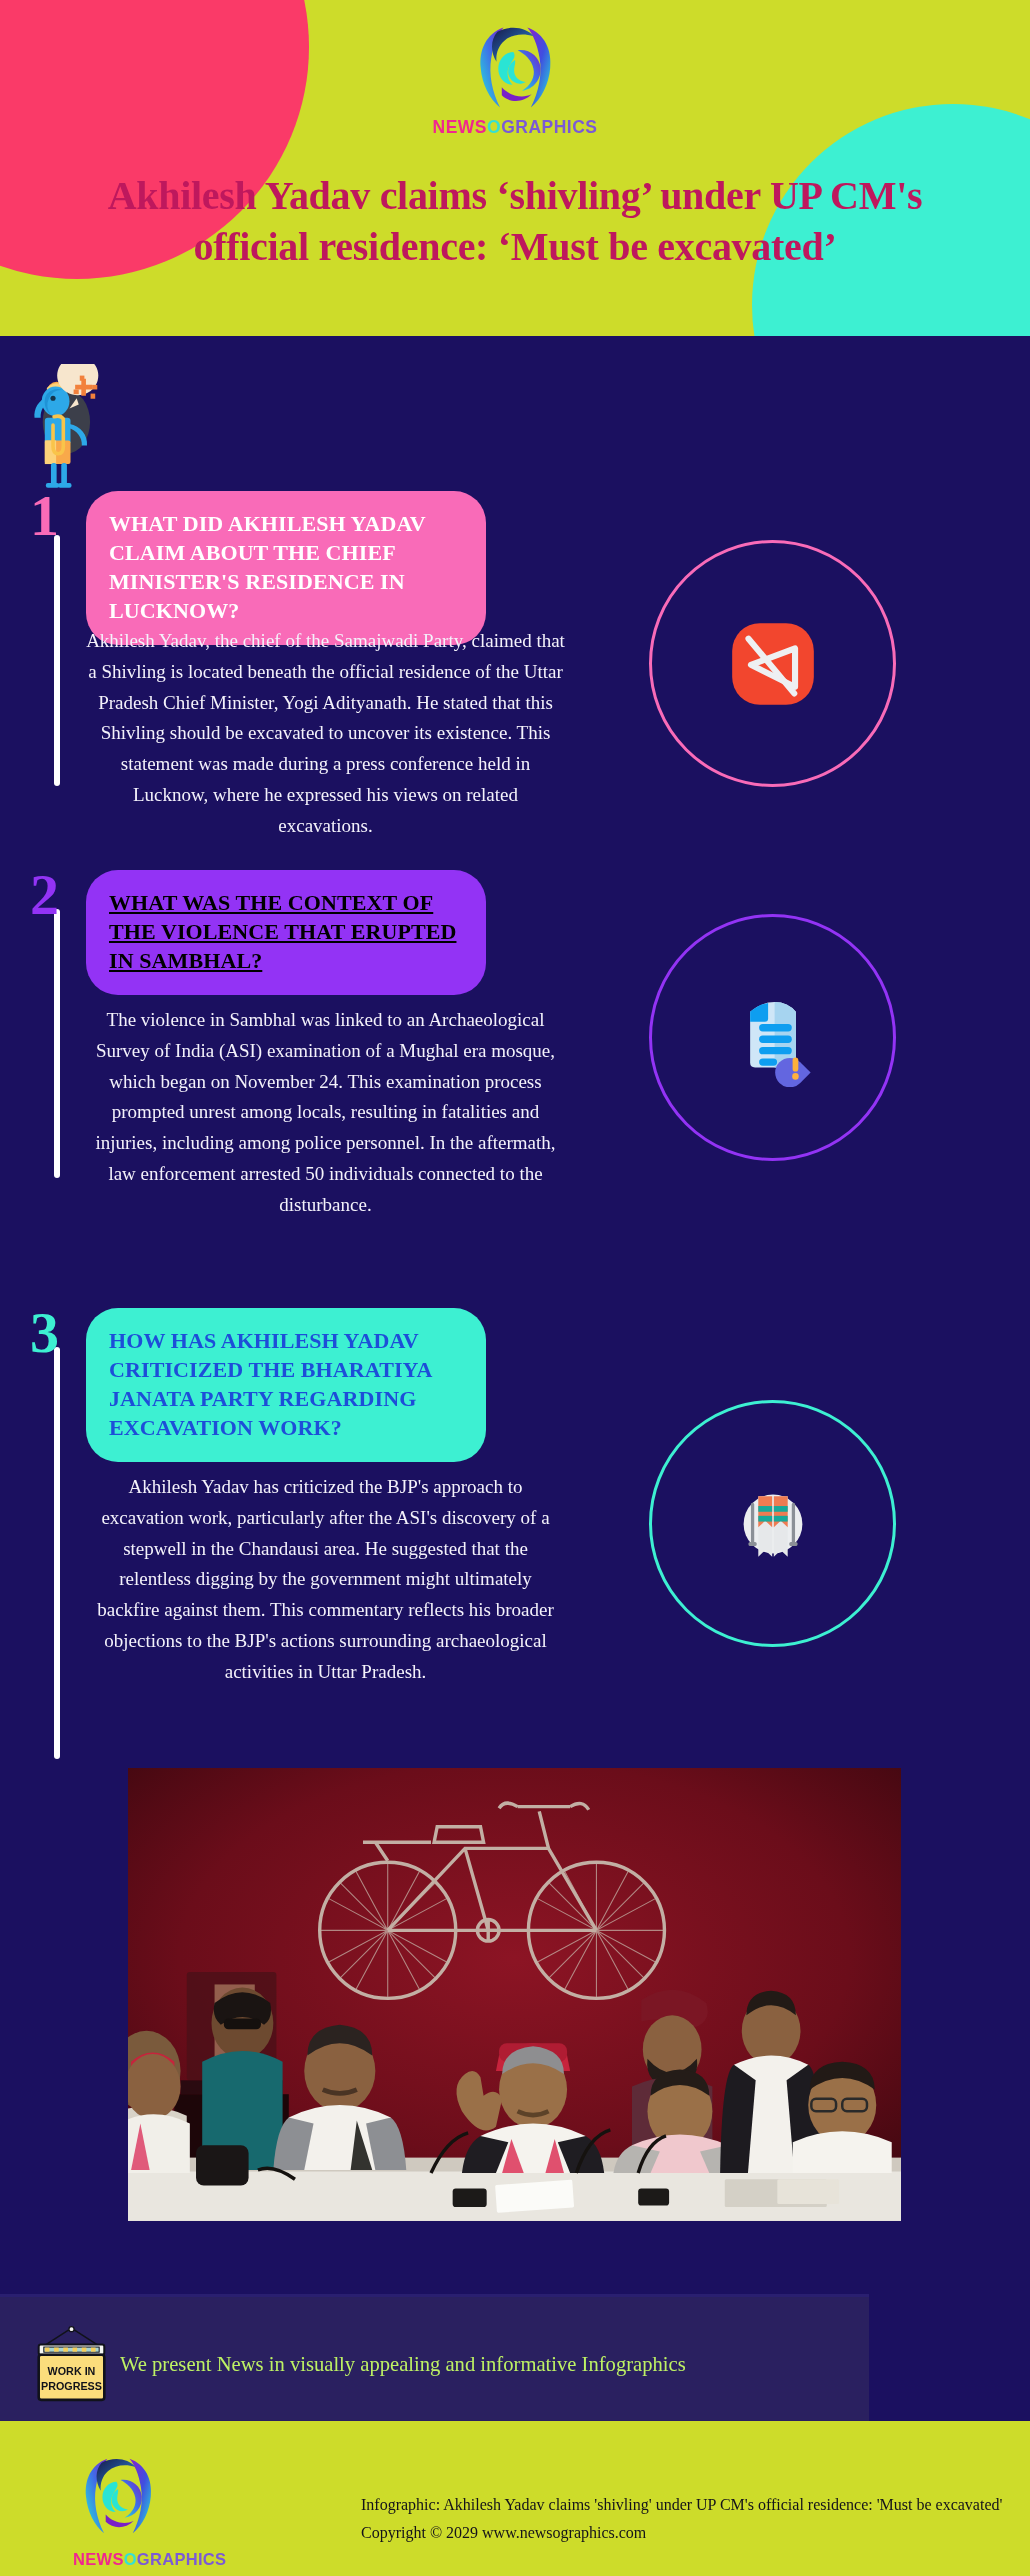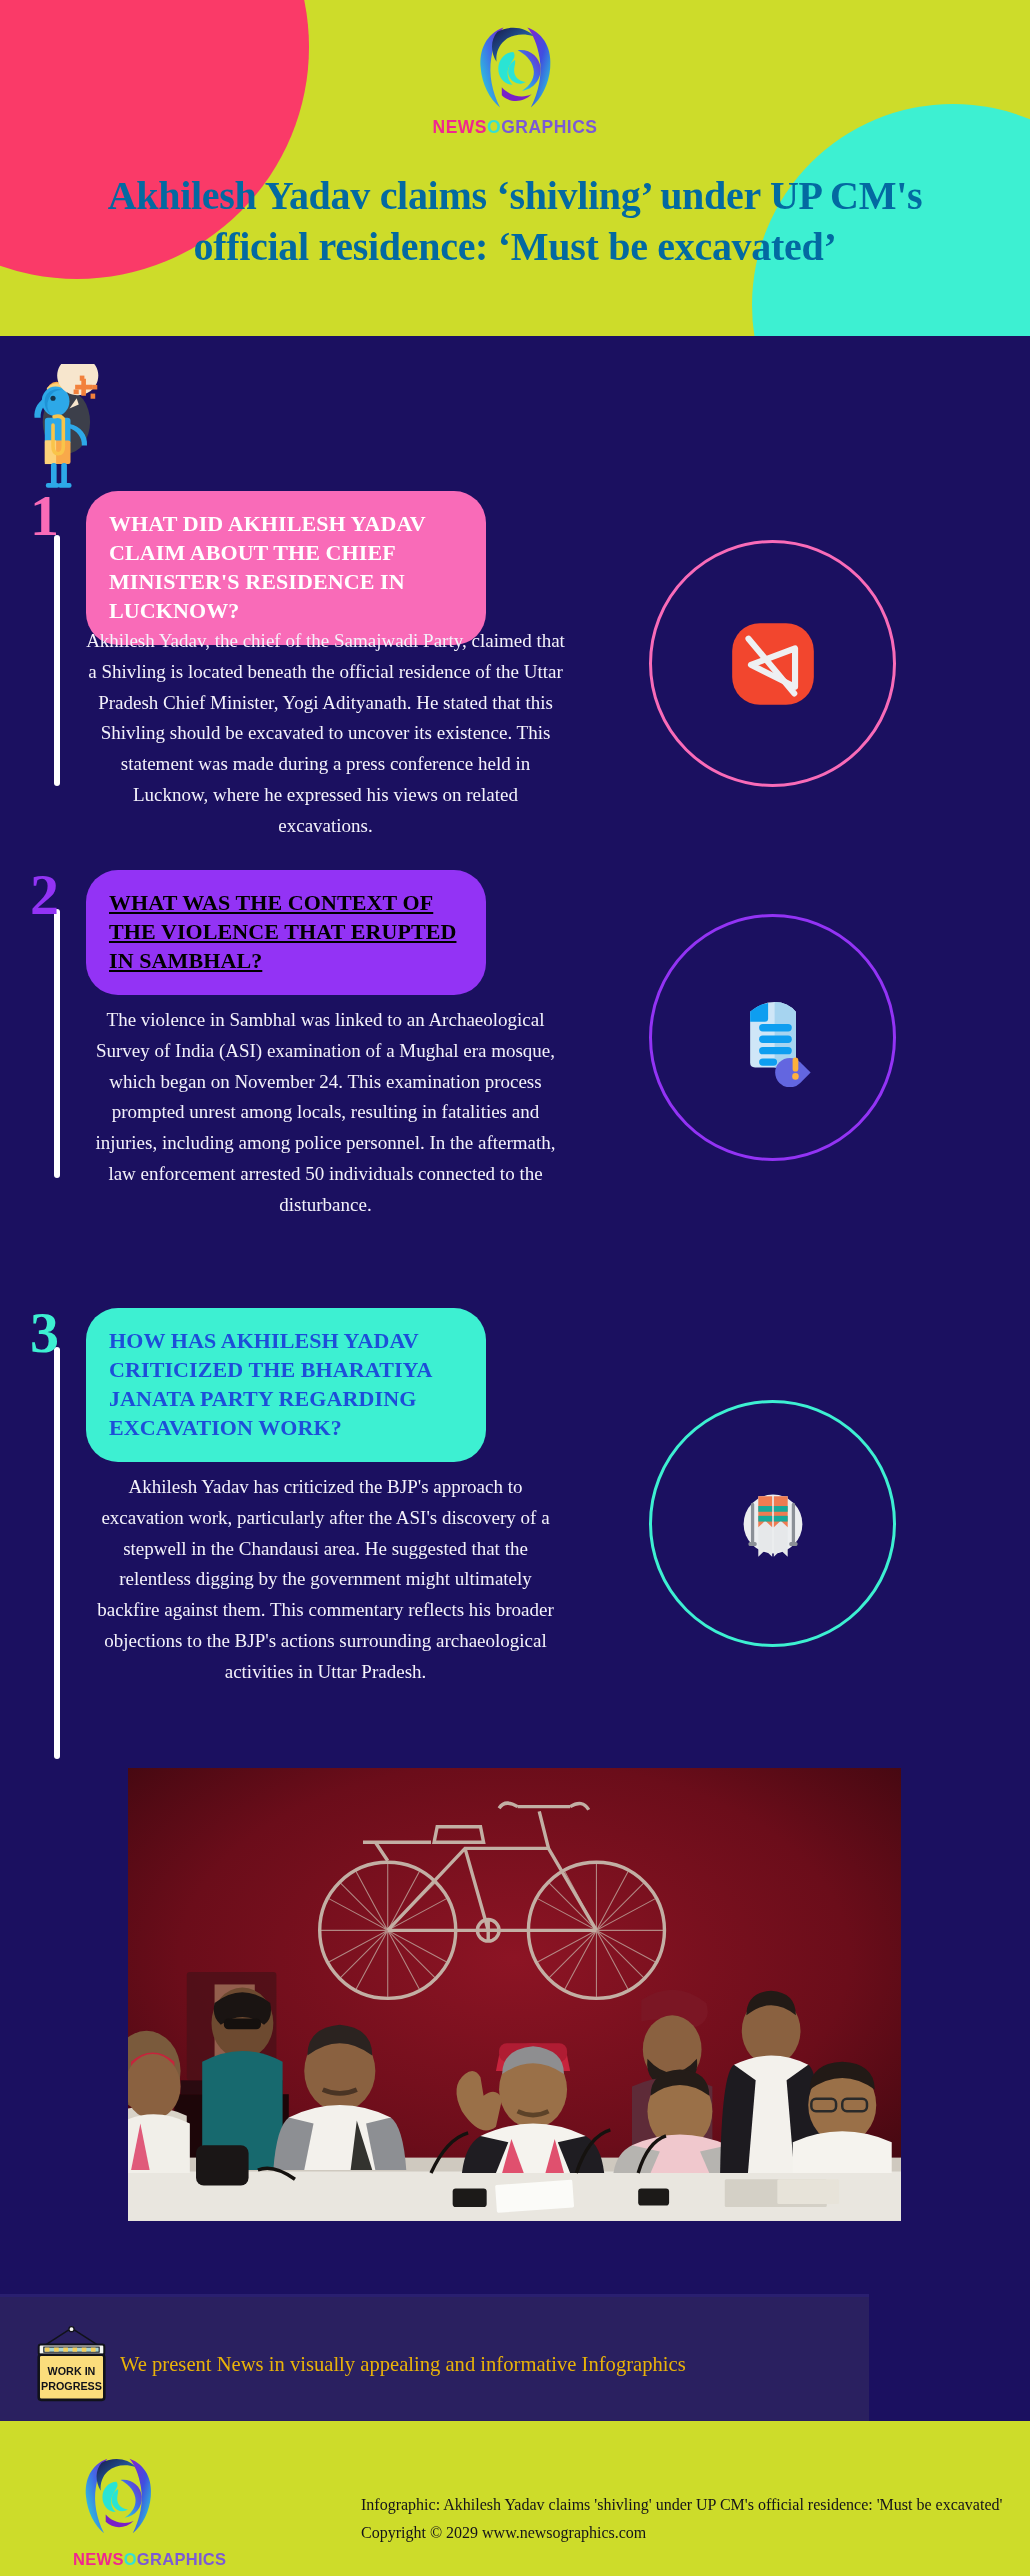--- a/index.html
+++ b/index.html
@@ -41,21 +41,21 @@
     font-weight:700; font-size:17.5px; letter-spacing:0.5px;
     display:flex;
   }
   .brand-word span { display:inline-block; }
   .hw-title {
     position:absolute; left:0; top:170px; width:1030px;
     z-index:4; text-align:center;
     padding:0 46px;
   }
   .hw-title h1 {
-    color:#0369a1;
+    color:#be185d;
     font-family:"Liberation Serif", serif;
     font-weight:700;
     font-size:40px;
     line-height:1.28;
     letter-spacing:-0.3px;
   }
 
   
   .content {
     position:absolute; left:0; top:336px;
@@ -124,21 +124,21 @@
   
   .tagline-bar {
     position:absolute; left:0; top:2294px;
     width:869px; height:128px;
     background:#2a2060;
     border-top:3.1px solid #2a1f70;
   }
   .wip { position:absolute; left:25px; top:27px; width:93px; height:82px; }
   .tagline {
     position:absolute; left:120px; top:56px;
-    color:#eab308;
+    color:#bef264;
     font-family:"Liberation Serif", serif;
     font-size:20.6px;
   }
 
   
   .footer {
     position:absolute; left:0; top:2421px;
     width:1030px; height:173px;
     background:#cddc2a;
   }

